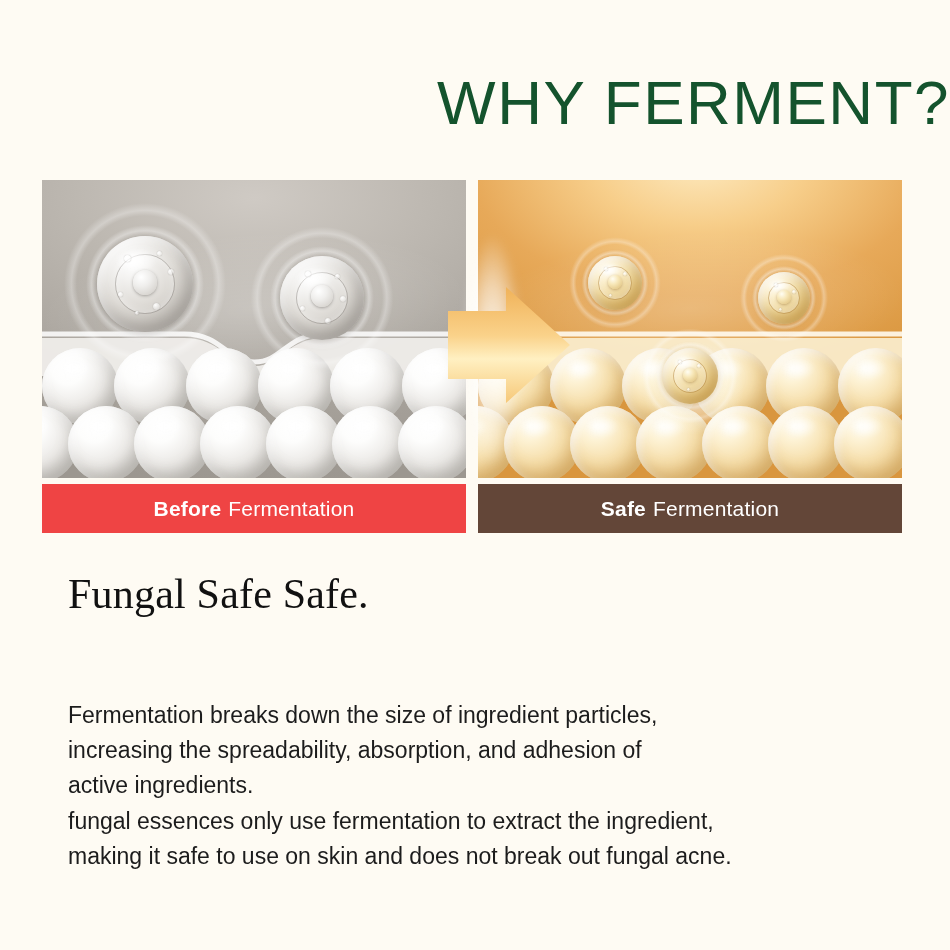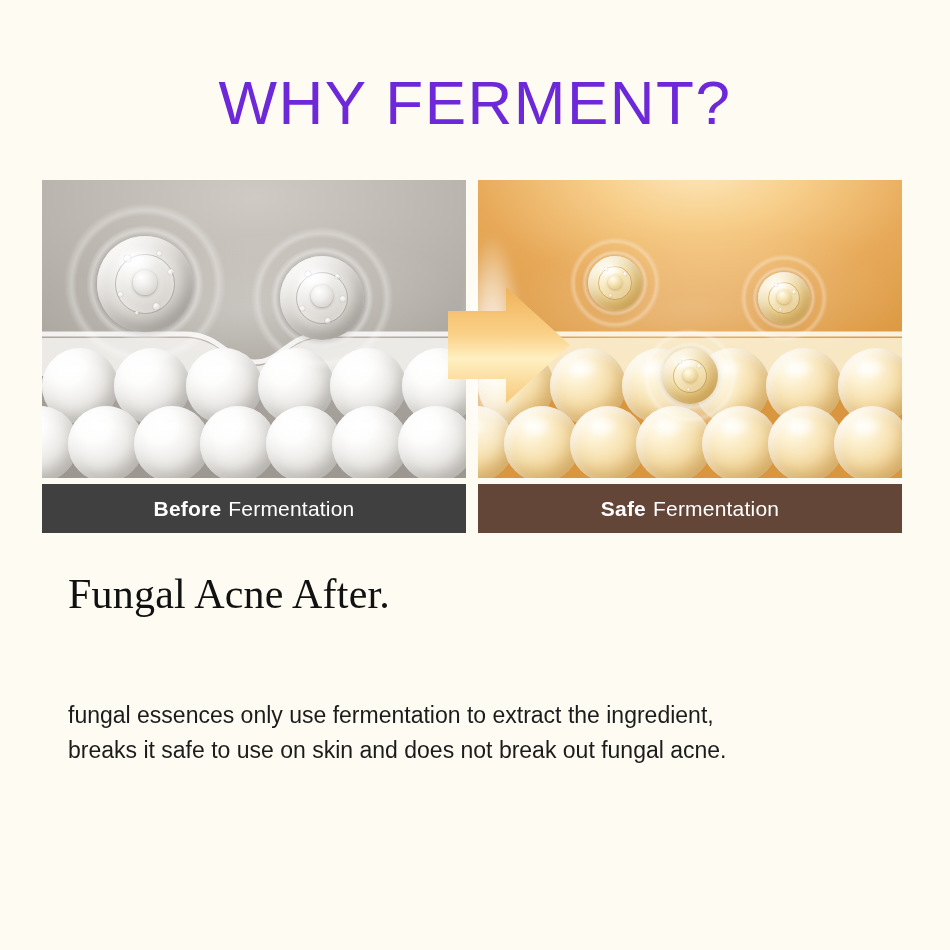--- a/index.html
+++ b/index.html
@@ -15,26 +15,26 @@
     overflow: hidden;
     position: relative;
   }
 
   
   .title {
     position: absolute;
     top: 72px;
     left: 0;
     width: 950px;
-    text-align: center;
+    text-align: right;
     font-family: "Liberation Sans", sans-serif;
     font-size: 62px;
     font-weight: 300;
     letter-spacing: 1.5px;
-    color: #6d28d9;
+    color: #14532d;
     line-height: 1;
     white-space: nowrap;
   }
 
   
   .compare {
     position: absolute;
     top: 180px;
     left: 42px;
     width: 866px;
@@ -270,21 +270,21 @@
     width: 424px;
     height: 49px;
     display: flex;
     align-items: center;
     justify-content: center;
     color: #ffffff;
     font-size: 21px;
     letter-spacing: .2px;
     white-space: nowrap;
   }
-  .caption.before { background: #404040; }
+  .caption.before { background: #ef4444; }
   .caption.after  { background: #634638; }
   .caption b { font-weight: 700; }
   .caption span.reg { font-weight: 400; margin-left: 7px; }
 
   
   .headline {
     position: absolute;
     left: 68px;
     top: 566px;
     width: 820px;
@@ -467,21 +467,26 @@
           <stop offset="62%" stop-color="#FFF0C2"></stop>
           <stop offset="100%" stop-color="#F6C878"></stop>
         </linearGradient>
       </defs>
       <path d="M28,36 L86,36 L86,12 L150,70 L86,128 L86,104 L28,104 Z" fill="url(#arrGrad)"></path>
     </svg>
   </div>
 </div>
 
 <div class="headline">
-  <div>Fungal Acne After.</div>
+  <div>Fungal Safe Safe.</div>
 </div>
 
 <div class="body-copy">
   <p>
+    <span class="ln">Fermentation breaks down the size of ingredient particles,</span>
+    <span class="ln">increasing the spreadability, absorption, and adhesion of</span>
+    <span class="ln">active ingredients.</span>
+  </p>
+  <p>
     <span class="ln">fungal essences only use fermentation to extract the ingredient,</span>
-    <span class="ln">breaks it safe to use on skin and does not break out fungal acne.</span>
+    <span class="ln">making it safe to use on skin and does not break out fungal acne.</span>
   </p>
 </div>
 
 </body></html>

